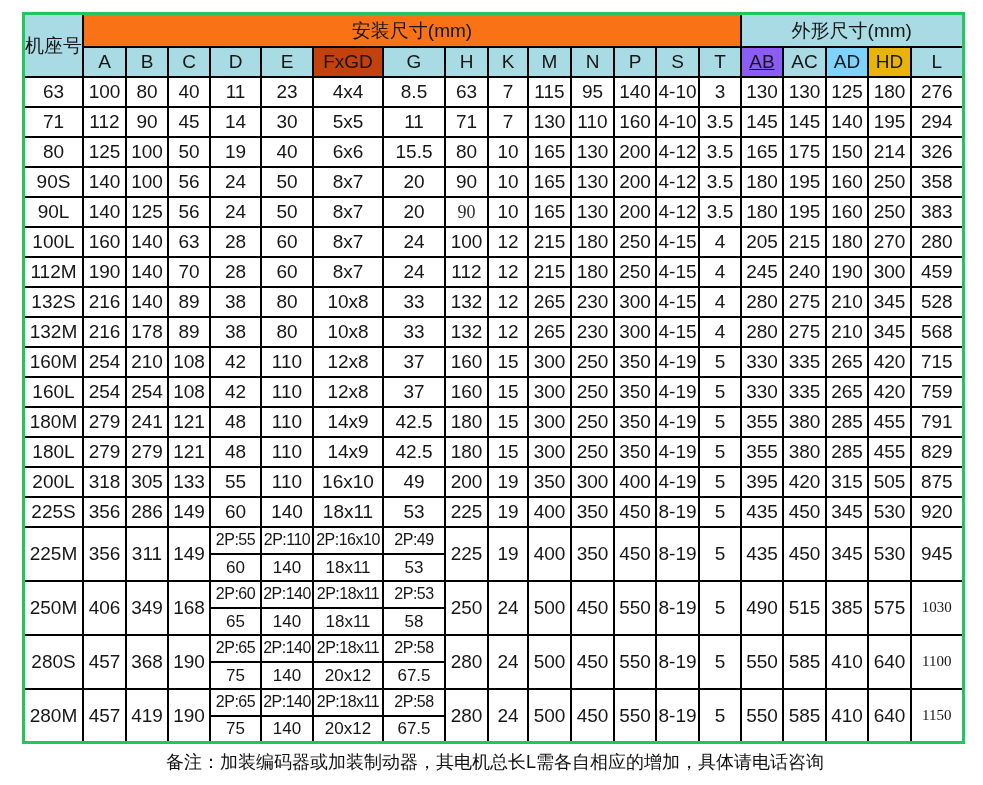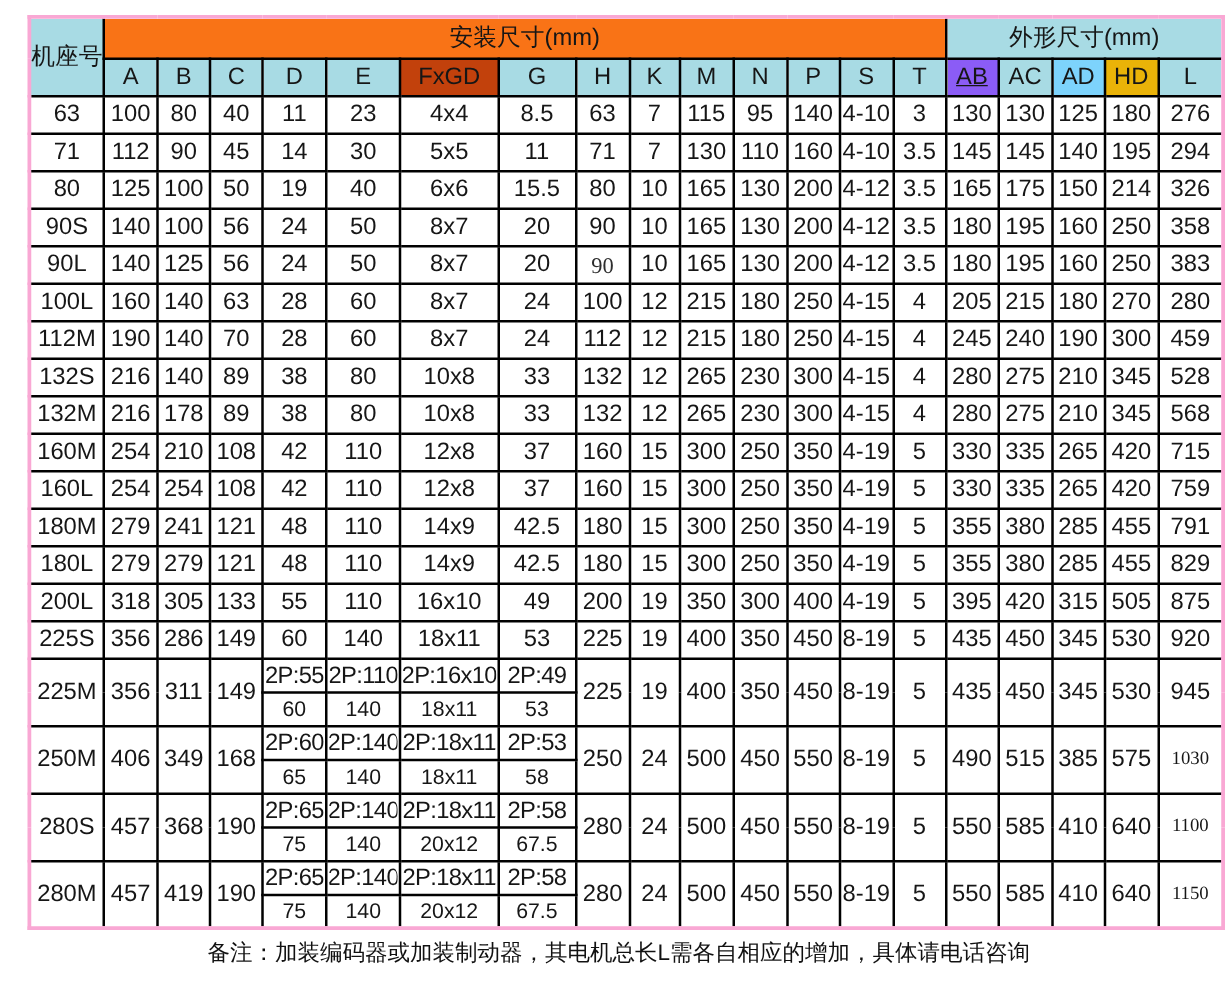--- a/index.html
+++ b/index.html
@@ -7,30 +7,30 @@
     width:983px;height:785px;position:relative;background:#ffffff;
     font-family:"Liberation Sans","DejaVu Sans",sans-serif;color:#161616;
     overflow:hidden;
   }
   .wrap{position:absolute;left:22px;top:12px;}
   table{border-collapse:collapse;table-layout:fixed;background:#fff;}
   th,td{
     border:2px solid #000;padding:0;text-align:center;vertical-align:middle;
     font-weight:normal;white-space:nowrap;overflow:hidden;line-height:1;
   }
-  table{border:3px solid #f9a8d4;}
+  table{border:3px solid #22c55e;}
   thead th{background:#a8dbe4;font-size:19px;}
   thead .group{font-size:19px;}
   tr.hr1{height:33px;}
   tr.hr2{height:30px;}
   tbody tr.r{height:30px;}
   tbody tr.rs{height:27px;}
   tbody th,tbody td{font-size:19px;background:#fff;}
   tbody th{font-weight:normal;}
-  td.split-top{font-size:19px;letter-spacing:-0.5px;border-radius:12px;}
+  td.split-top{font-size:16px;letter-spacing:-0.5px;border-radius:12px;}
   td.split-bot{font-size:17px;}
   td.sm{font-size:15px;font-family:Liberation Serif, serif;}
   td.serif{font-family:"Liberation Serif","DejaVu Serif",serif;font-size:18px;color:#2e2e2e;}
   .note{
     position:absolute;left:25px;top:750px;width:940px;
     font-size:18px;color:#111;text-align:center;
   }
 </style>
 </head>
 <body>

